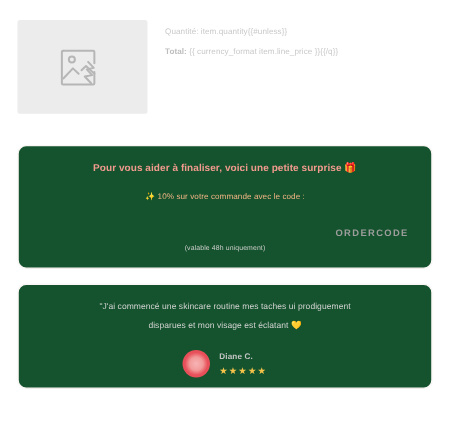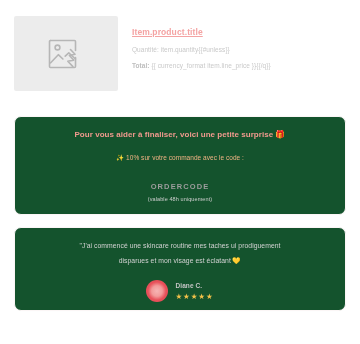--- a/index.html
+++ b/index.html
@@ -121,20 +121,21 @@
   }
 
   .discount-sub .spark { color: #f3b23f; }
 
   .promo-code {
     margin-top: 19px;
     font-size: 7.5px;
     font-weight: bold;
     color: #9d9d9d;
     letter-spacing: 1.1px;
+    text-align: right;
   }
 
   .promo-note {
     margin-top: 5px;
     font-size: 5.5px;
     color: #cfcfcf;
     letter-spacing: .1px;
   }
 
   
@@ -203,21 +204,20 @@
           <path d="M27.5 20.5 v9 a1 1 0 0 1 -1 1 h-24 a1 1 0 0 1 -1 -1 v-25 a1 1 0 0 1 1 -1"></path>
           <circle cx="9.5" cy="10.5" r="2.4"></circle>
           <path d="M2.7 25.8 l7.6 -8.1 4.6 4.3"></path>
           <path d="M17.2 19.2 l3.6 -3.4 6.7 6.2"></path>
           <path d="M22.5 12.5 l4.5 4.8 -5.6 1.2 4.3 4.6 -5.9 1.1 5.1 5.4"></path>
         </svg>
       </span>
     </div>
 
     <div class="product-info">
-      <a class="product-title" href="#">Item.product.title</a>
 
       <div class="product-meta">Quantité: item.quantity{{#unless}}</div>
 
       <div class="product-total">
         <span class="lbl">Total:</span>
         <span>{{ currency_format item.line_price }}{{/q}}</span>
       </div>
     </div>
   </div>
 

